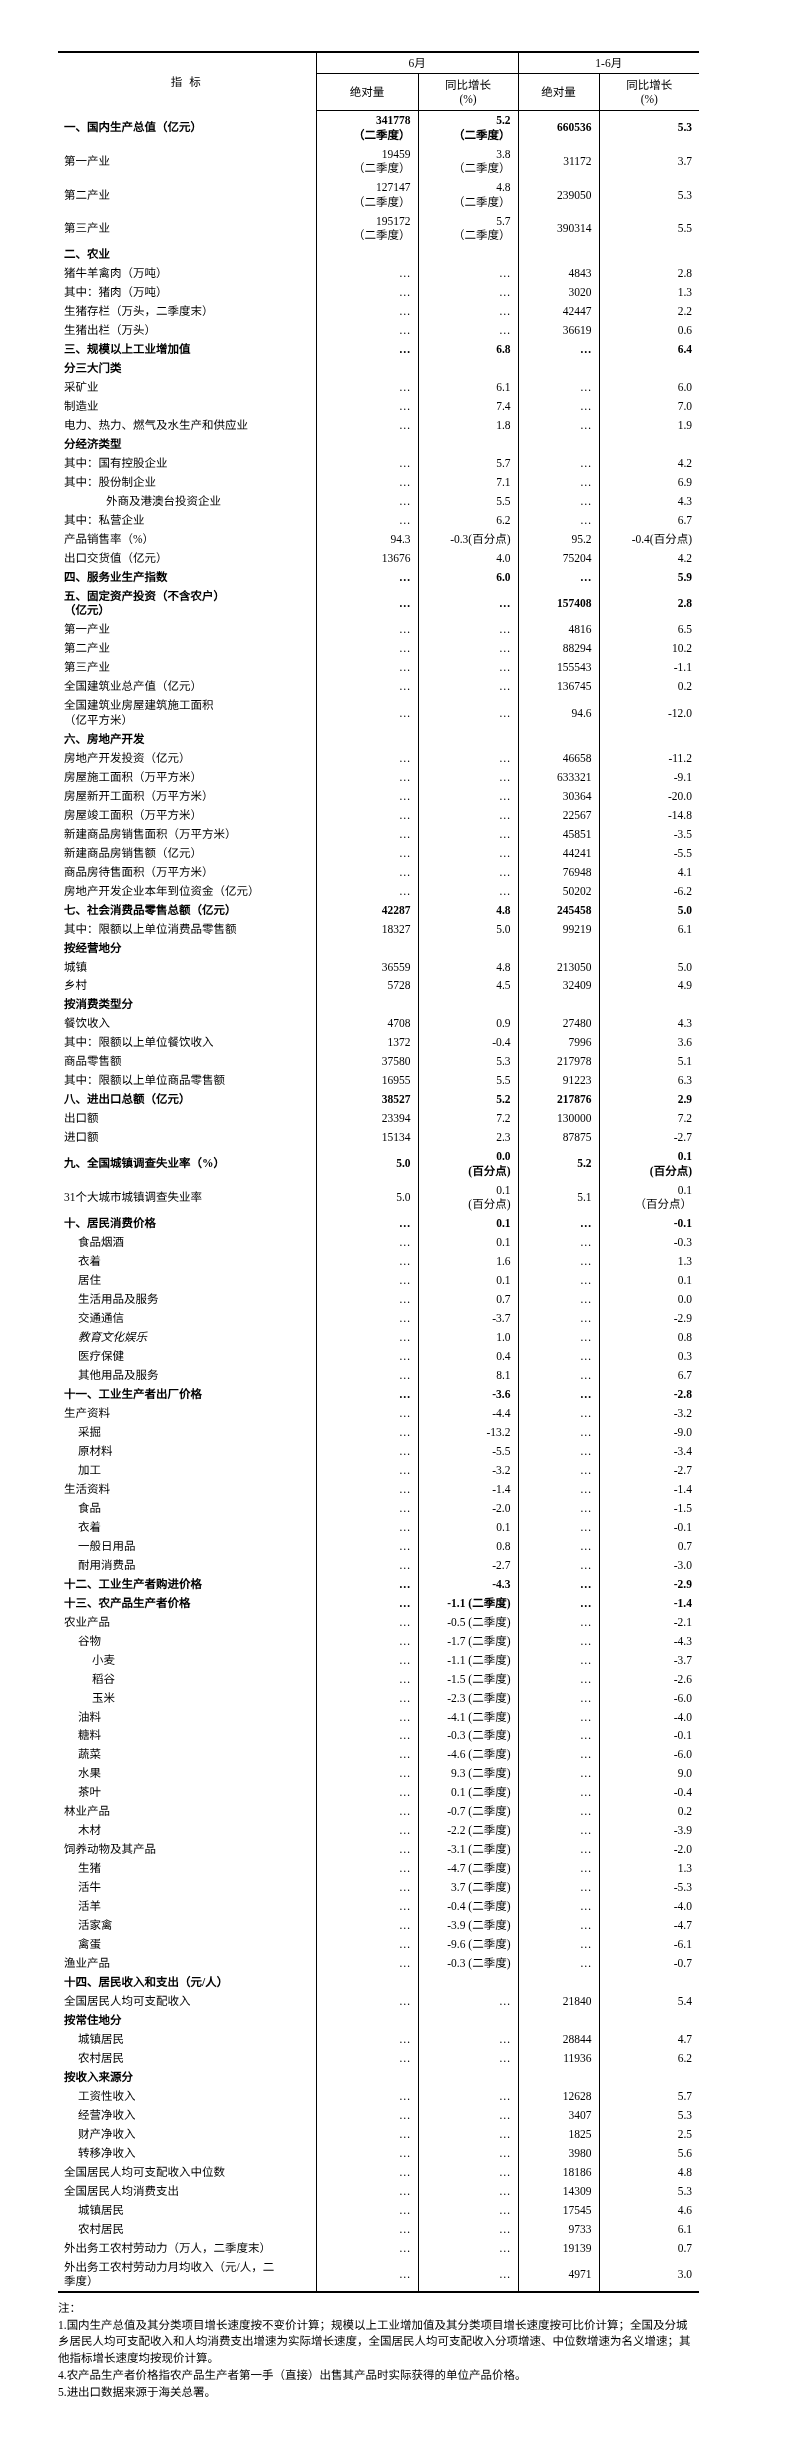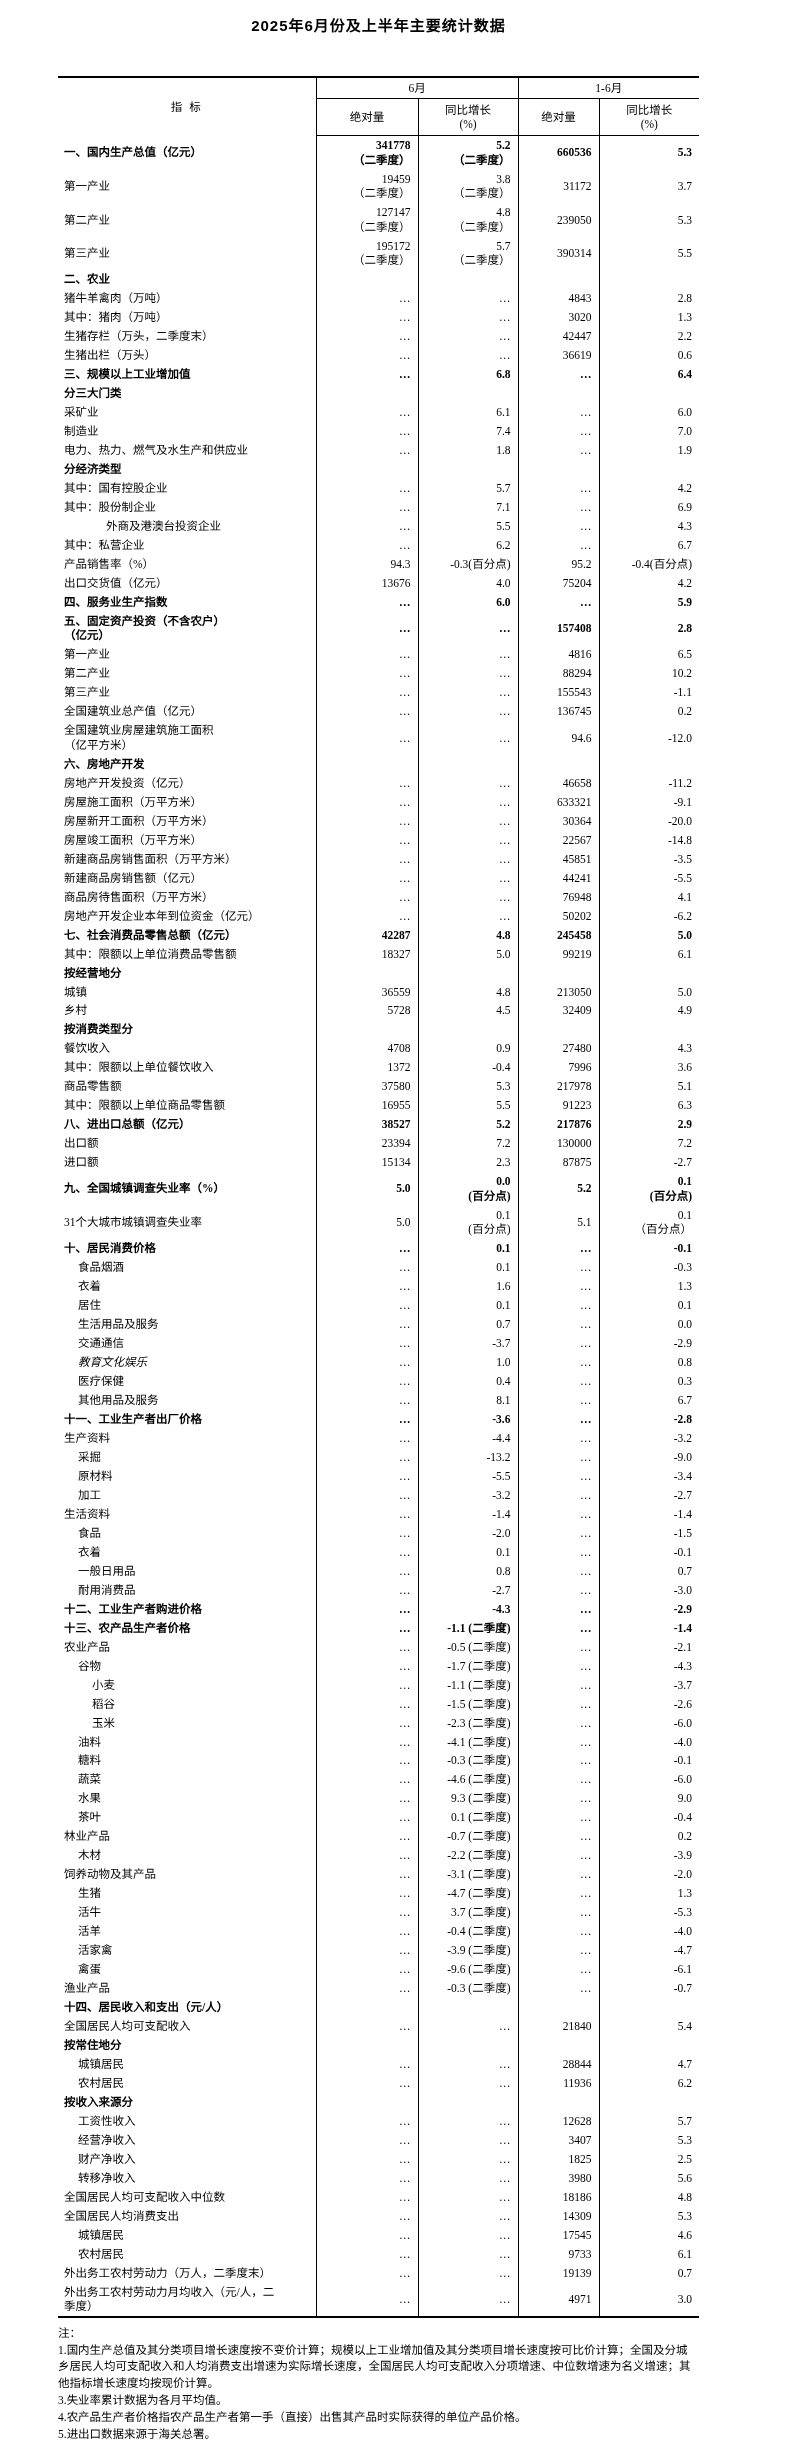--- a/index.html
+++ b/index.html
@@ -63,21 +63,20 @@
     line-height:16.2px;
   }
   .notes p{margin:0 0 1px 0;}
 </style>
 </head>
 <body>
 
 <div class="page">
   <div class="doc">
 
-    <div class="title">2025年6月份及上半年主要统计数据</div>
 
     <table class="stats">
       <colgroup>
         <col class="c-ind">
           <col class="c-abs1">
           <col class="c-yoy1">
           <col class="c-abs2">
           <col class="c-yoy2">
       </colgroup>
       <thead>
@@ -866,18 +865,17 @@
     <td class="num b-l" style="border-left: 1px solid rgb(0, 0, 0);">…</td>
     <td class="num b-l" style="border-left: 1px solid rgb(0, 0, 0);">4971</td>
     <td class="num b-l" style="border-left: 1px solid rgb(0, 0, 0);">3.0</td>
   </tr>
         </tbody>
     </table>
 
     <div class="notes" id="notes">
         <p>注：</p>
         <p>1.国内生产总值及其分类项目增长速度按不变价计算；规模以上工业增加值及其分类项目增长速度按可比价计算；全国及分城乡居民人均可支配收入和人均消费支出增速为实际增长速度，全国居民人均可支配收入分项增速、中位数增速为名义增速；其他指标增长速度均按现价计算。</p>
-        <p>3.失业率累计数据为各月平均值。</p>
         <p>4.农产品生产者价格指农产品生产者第一手（直接）出售其产品时实际获得的单位产品价格。</p>
         <p>5.进出口数据来源于海关总署。</p>
       </div>
   </div>
 </div>
 
 </body></html>

